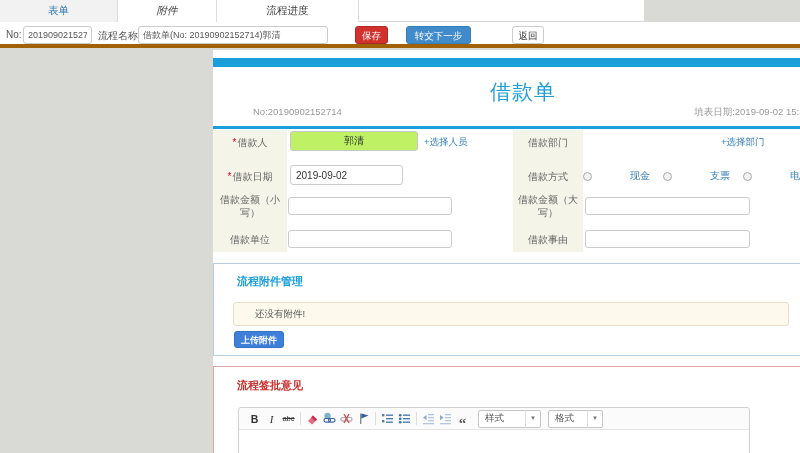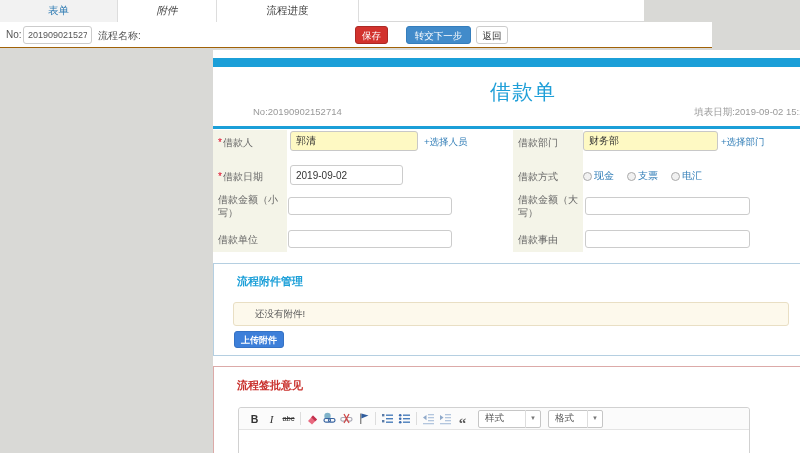--- a/index.html
+++ b/index.html
@@ -6,55 +6,55 @@
   body { font-family:"Liberation Sans","DejaVu Sans",sans-serif; }
   .screen { position:relative; width:800px; height:453px; background:#d9d9d6; overflow:hidden; }
 
   
   .tabbar { position:absolute; left:0; top:0; width:644px; height:22px; background:#fff; border-bottom:1px solid #d8d8d8; display:flex; }
   .tab { height:22px; line-height:21px; text-align:center; font-size:10.5px; color:#444; background:#fff; border-right:1px solid #ddd; cursor:pointer; }
   .tab.t0 { width:118px; } .tab.t1 { width:99px;font-style:italic; } .tab.t2 { width:96px; } .tab.t3 { width:142px; }
   .tab.active { background:#f2f2f2; color:#2e7bb3; }
 
   
-  .actionbar { position:absolute; left:0; top:22px; width:712px; height:26px; background:#fff; border-bottom:1px solid #a16207; }
+  .actionbar { position:absolute; left:0; top:22px; width:800px; height:26px; background:#fff; border-bottom:4px solid #a16207; }
   .ab-label { position:absolute; top:7px; font-size:10px; color:#555; }
   .ab-input { position:absolute; top:4px; height:18px; border:1px solid #ccc; border-radius:3px; font-size:9px; color:#555; padding:0 4px; background:#fff; font-family:"Liberation Sans","DejaVu Sans",sans-serif; }
   .btn { position:absolute; top:4px; height:18px; border-radius:3px; font-size:9.5px; line-height:17px; text-align:center; cursor:pointer; border:1px solid transparent; }
   .btn-save   { left:355px; width:33px; background:#d2322d; border-color:#ac2925; color:#fff; }
   .btn-next   { left:406px; width:65px; background:#428bca; border-color:#357ebd; color:#fff; }
-  .btn-back   { left:476px; width:32px; background:#fff; border-color:#ccc; color:#333; }
+  .btn-back   { left:512px; width:32px; background:#fff; border-color:#ccc; color:#333; }
 
   
   .content-col { position:absolute; left:213px; top:50px; width:620px; height:403px; background:#fff; }
 
   
   .form-card { position:absolute; left:0; top:0; width:620px; height:205px; background:#fff; }
   .blue-bar { position:absolute; left:0; top:8px; width:620px; height:9px; background:#1b9fd8; }
   .form-title { position:absolute; left:0; top:28px; width:620px; text-align:center; font-size:21px; color:#1f9fd8; font-weight:500; letter-spacing:1px; }
   .no-row-left  { position:absolute; left:9px;  top:56px; font-size:9.5px; color:#999;padding-left:31px; }
   .no-row-right { position:absolute; right:10px; top:56px; font-size:9.5px; color:#999; white-space:nowrap; }
   .blue-divider { position:absolute; left:0; top:76px; width:620px; height:3px; background:#1b9fd8; }
 
   .label-strip { position:absolute; top:80px; height:122px; background:#f4f4e8; }
   .strip-left  { left:0;     width:74px; }
   .strip-right { left:300px; width:70px; }
-  .f-label { position:absolute; font-size:10px; color:#666; line-height:13px; }
+  .f-label { position:absolute; font-size:10px; color:#666; text-align:center; line-height:13px; }
   .f-label .req { color:#d02; font-style:normal; margin-right:1px; }
   .lab-l { left:0;     width:74px; padding:0 5px; }
   .lab-r { left:300px; width:70px; padding:0 5px; }
 
   .f-input { position:absolute; height:20px; border:1px solid #ccc; border-radius:3px; font-size:10px; color:#333; padding:0 5px; background:#fff; font-family:"Liberation Sans","DejaVu Sans",sans-serif; }
   .f-input.small { height:18px; }
-  .f-input.readonly { background:#fef9c3; border-color:#c8c8c8; }
+  .f-input.readonly { background:#bef264; border-color:#c8c8c8;text-align:center; }
   .f-link { position:absolute; font-size:9.5px; color:#2f7cb6; text-decoration:none; cursor:pointer; }
 
   .radio-group { position:absolute; left:370px; top:119px; display:flex; align-items:center; gap:4px; font-size:10px; color:#2f7cb6; }
   .radio-dot { display:inline-block; width:9px; height:9px; border-radius:50%; border:1px solid #aaa; background:#f1f1f1; margin-right:2px; cursor:pointer; }
-  .radio-opt { display:flex; align-items:center; margin-right:9px; cursor:pointer; }
+  .radio-opt { display:flex; align-items:center; margin-right:9px; cursor:pointer;gap:36px; }
 
   
   .attach-card { position:absolute; left:0; top:213px; width:620px; height:93px; background:#fff; border:1px solid #b5cfe1; }
   .attach-heading { position:absolute; left:23px; top:10px; font-size:11px; font-weight:bold; color:#1b9fd8; }
   .attach-alert { position:absolute; left:19px; top:38px; width:556px; height:24px; background:#fdf9ec; border:1px solid #e9dfc4; border-radius:3px; font-size:9.5px; color:#555; line-height:22px; padding-left:21px; }
   .btn-upload { position:absolute; left:20px; top:67px; width:50px; height:17px; background:#3d7fd9; border:1px solid #3572c4; border-radius:3px; color:#fff; font-size:9px; font-weight:bold; text-align:center; line-height:16px; cursor:pointer; }
 
   
   .approve-card { position:absolute; left:0; top:316px; width:620px; height:160px; background:#fff; border:1px solid #dcaaa8; }
   .approve-heading { position:absolute; left:23px; top:11px; font-size:11px; font-weight:bold; color:#c9302c; }
@@ -81,20 +81,21 @@
   <div class="tabbar">
     <div class="tab t0 active">表单</div>
     <div class="tab t1">附件</div>
     <div class="tab t3">流程进度</div>
   </div>
 
   <div class="actionbar">
     <span class="ab-label" style="left:6px;">No:</span>
     <input class="ab-input" style="left: 23px; width: 69px;" value="20190902152714">
     <span class="ab-label" style="left:98px;">流程名称:</span>
+    <input class="ab-input" style="left: 138px; width: 190px;" value="借款单(No: 20190902152714)郭清">
     <div class="btn btn-save">保存</div>
     <div class="btn btn-next">转交下一步</div>
     <div class="btn btn-back">返回</div>
   </div>
 
   <div class="content-col">
 
     <div class="form-card">
       <div class="blue-bar"></div>
       <div class="form-title">借款单</div>
@@ -103,21 +104,20 @@
       <div class="blue-divider"></div>
 
       <div class="label-strip strip-left"></div>
       <div class="label-strip strip-right"></div>
 
       <div class="f-label lab-l" style="top:86px;"><i class="req">*</i><span>借款人</span></div>
       <input class="f-input readonly" style="left: 77px; top: 81px; width: 128px;" readonly="" value="郭清">
       <a class="f-link" style="left:211px; top:86px;">+选择人员</a>
 
       <div class="f-label lab-r" style="top:86px;">借款部门</div>
-      <input class="f-input readonly" style="left: 370px; top: 81px; width: 135px;" readonly="" value="财务部">
       <a class="f-link" style="left:508px; top:86px;">+选择部门</a>
 
       <div class="f-label lab-l" style="top:120px;"><i class="req">*</i><span>借款日期</span></div>
       <input class="f-input" style="left: 77px; top: 115px; width: 113px;" value="2019-09-02">
 
       <div class="f-label lab-r" style="top:120px;">借款方式</div>
       <div class="radio-group">
         <span class="radio-opt">
             <span class="radio-dot"></span>
             <span>现金</span>

